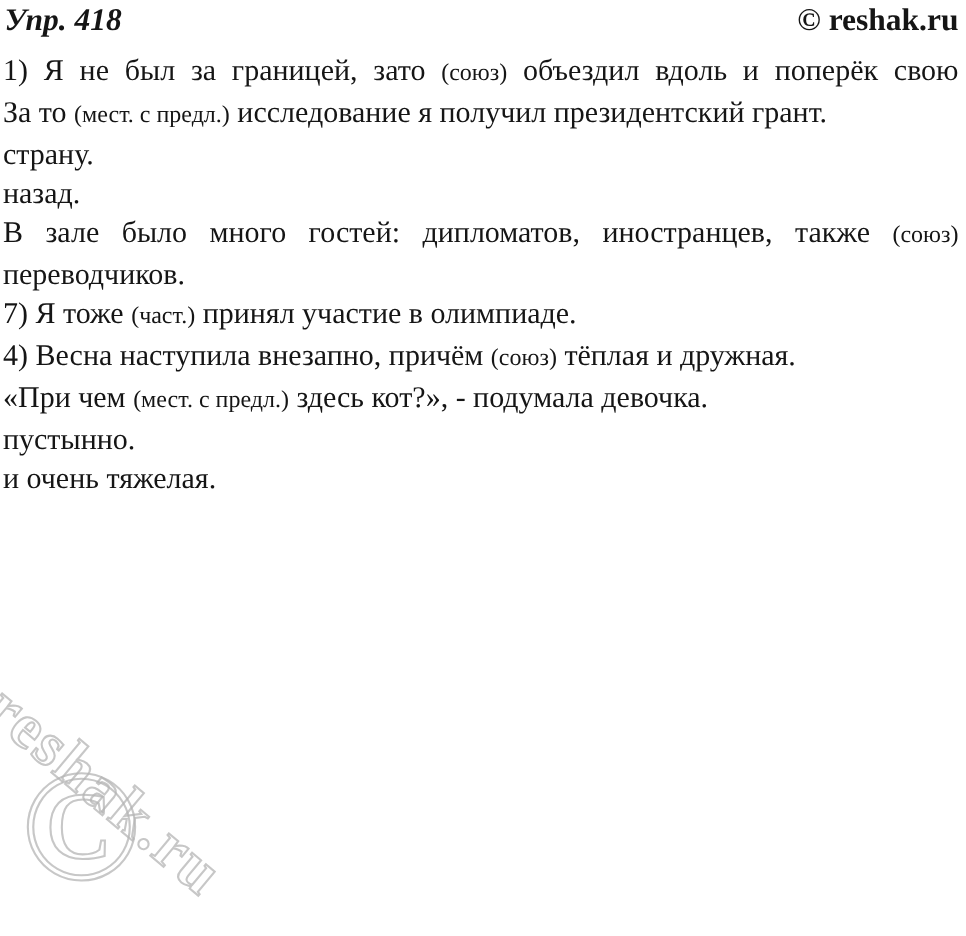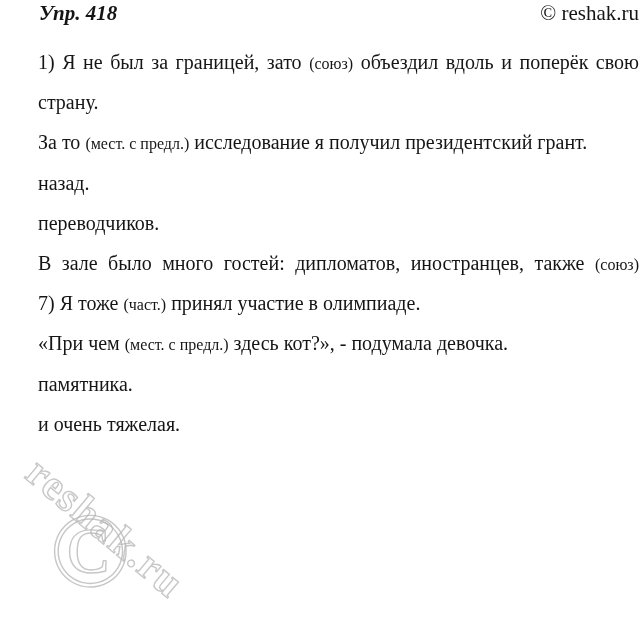--- a/index.html
+++ b/index.html
@@ -12,21 +12,20 @@
     height: 624px;
     overflow: hidden;
     position: relative;
     font-family: "Liberation Serif", serif;
     color: #151515;
   }
   .page {
     position: absolute;
     inset: 0;
     background: #ffffff;
-    margin-left: 36px;
   }
   
   .header {
     position: absolute;
     top: 1px;
     left: 3px;
     right: 5px;
     display: flex;
     justify-content: space-between;
     align-items: flex-start;
@@ -34,32 +33,33 @@
   }
   .exercise-number {
     font-weight: bold;
     font-style: italic;
     font-size: 21px;
     line-height: 24px;
   }
   .copyright-note {
     font-size: 21px;
     line-height: 24px;
+    font-weight: bold;
   }
   
   .text-lines {
     position: absolute;
     top: 34px;
     left: 2px;
     right: 5px;
     z-index: 1;
   }
   .line {
     font-size: 20px;
-    line-height: 57px;
+    line-height: 26px;
     white-space: normal;
     overflow: hidden;
     max-height: 40.2px;
   }
   .line.just {
     text-align: justify;
     text-align-last: justify;
   }
   .seg { }
   .seg.small {
@@ -100,24 +100,25 @@
     <span class="exercise-number">Упр. 418</span>
     <span class="copyright-note">© reshak.ru</span>
   </div>
 
   <div class="watermark wm-copy">©</div>
 
   <div class="watermark wm-text">reshak.ru</div>
 
   <div class="text-lines">
       <div class="line just"><span class="seg">1) Я не был за границей, зато </span><span class="seg small">(союз)</span><span class="seg"> объездил вдоль и поперёк свою</span></div>
+      <div class="line"><span class="seg">За то </span><span class="seg small">(мест. с предл.)</span><span class="seg"> исследование я получил президентский грант.</span></div>
       <div class="line"><span class="seg">страну.</span></div>
-      <div class="line"><span class="seg">За то </span><span class="seg small">(мест. с предл.)</span><span class="seg"> исследование я получил президентский грант.</span></div>
       <div class="line"><span class="seg">назад.</span></div>
+      <div class="line just"><span class="seg">В зале было много гостей: дипломатов, иностранцев, также </span><span class="seg small">(союз)</span></div>
       <div class="line"><span class="seg">переводчиков.</span></div>
-      <div class="line just"><span class="seg">В зале было много гостей: дипломатов, иностранцев, также </span><span class="seg small">(союз)</span></div>
       <div class="line"><span class="seg">7) Я тоже </span><span class="seg small">(част.)</span><span class="seg"> принял участие в олимпиаде.</span></div>
+      <div class="line"><span class="seg">4) Весна наступила внезапно, причём </span><span class="seg small">(союз)</span><span class="seg"> тёплая и дружная.</span></div>
       <div class="line"><span class="seg">«При чем </span><span class="seg small">(мест. с предл.)</span><span class="seg"> здесь кот?», - подумала девочка.</span></div>
-      <div class="line"><span class="seg">памятника.</span></div>
+      <div class="line"><span class="seg">пустынно.</span></div>
       <div class="line"><span class="seg">и очень тяжелая.</span></div>
     </div>
 
 </div>
 
 </body></html>

